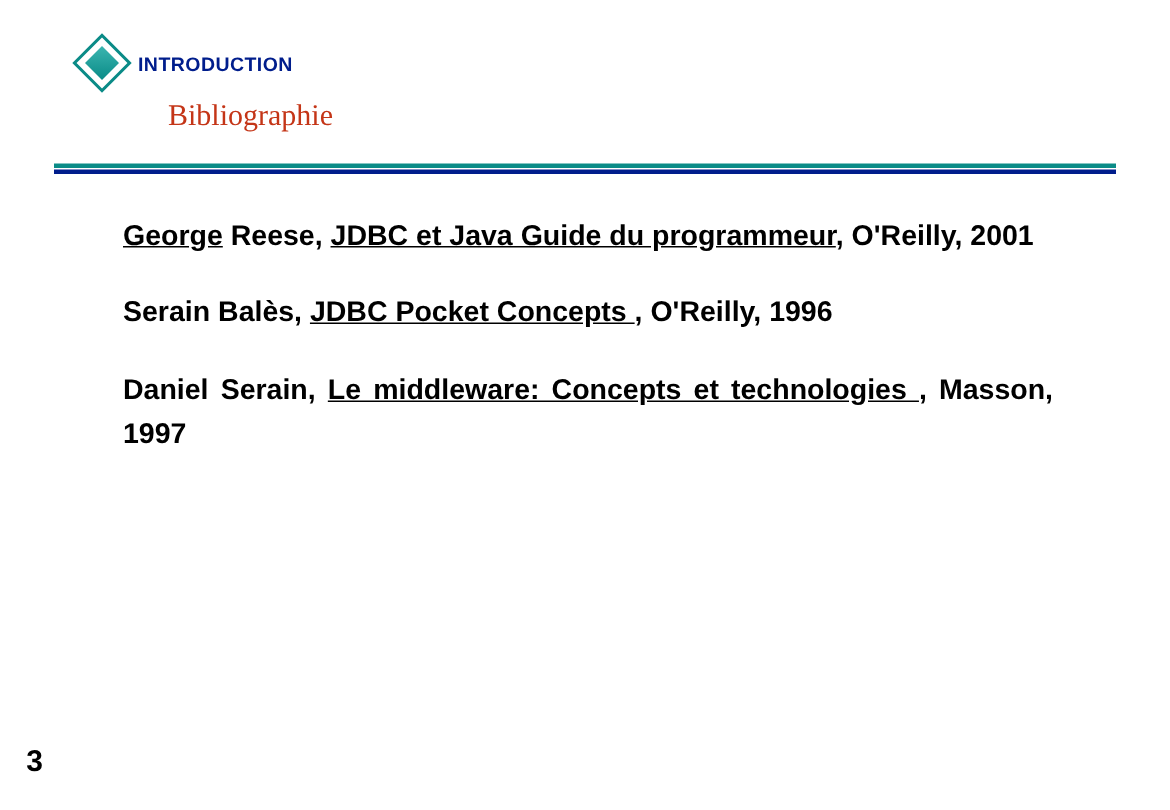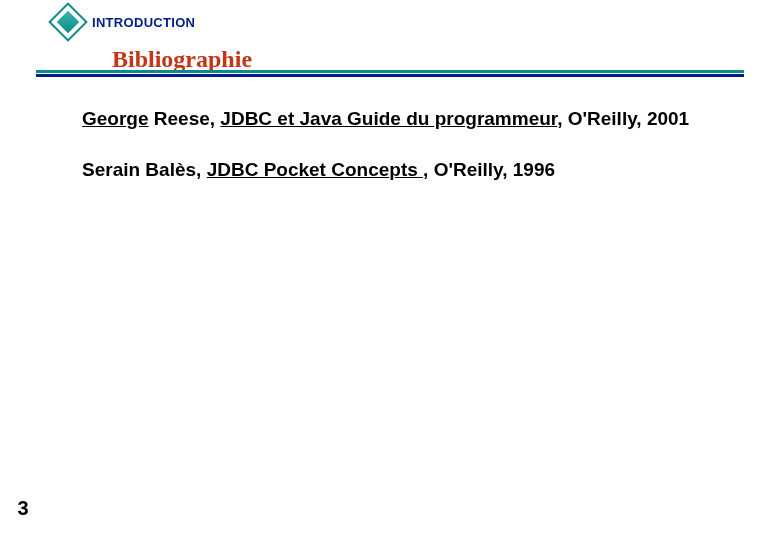--- a/index.html
+++ b/index.html
@@ -6,21 +6,22 @@
   body {
     width: 780px;
     height: 540px;
     background: #ffffff;
     font-family: Arial, Helvetica, sans-serif;
     position: relative;
     overflow: hidden;
   }
   .header-area {
     position: relative;
-    height: 70px;
+    height: 89px;
+    margin-top: 20px;
   }
   .diamond-wrap {
     position: absolute;
     left: 54px;
     top: 8px;
   }
   .diamond-outer {
     width: 28px;
     height: 28px;
     transform: rotate(45deg);
@@ -42,22 +43,22 @@
     top: 15px;
     font-size: 13px;
     font-weight: bold;
     color: #001d8c;
     letter-spacing: 0.3px;
   }
   .slide-title {
     position: absolute;
     left: 112px;
     top: 46px;
-    font-size: 24px;
-    font-weight: bold;
+    font-size: 20px;
+    font-weight: normal;
     color: #c43517;
     font-family: "Times New Roman", Times, serif;
   }
   .rule-block {
     height: 8px;
     margin-left: 36px;
     margin-right: 36px;
     position: relative;
   }
   .rule-top {
@@ -123,18 +124,21 @@
 <div class="content">
 
   <div class="entry">
     <span class="u">George</span><span> Reese, </span><span class="u">JDBC et Java Guide du programmeur</span><span>, O'Reilly, 2001</span>
   </div>
 
   <div class="entry">
     <span>Serain Balès, </span><span class="u">JDBC Pocket Concepts </span><span>, O'Reilly, 1996</span>
   </div>
 
+  <div class="entry">
+    <span>Daniel Serain, </span><span class="u">Le middleware: Concepts et technologies </span><span>, Masson, 1997</span>
+  </div>
 
 </div>
 
 <div class="footer">
   <div class="page-num">3</div>
 </div>
 
 </body></html>

